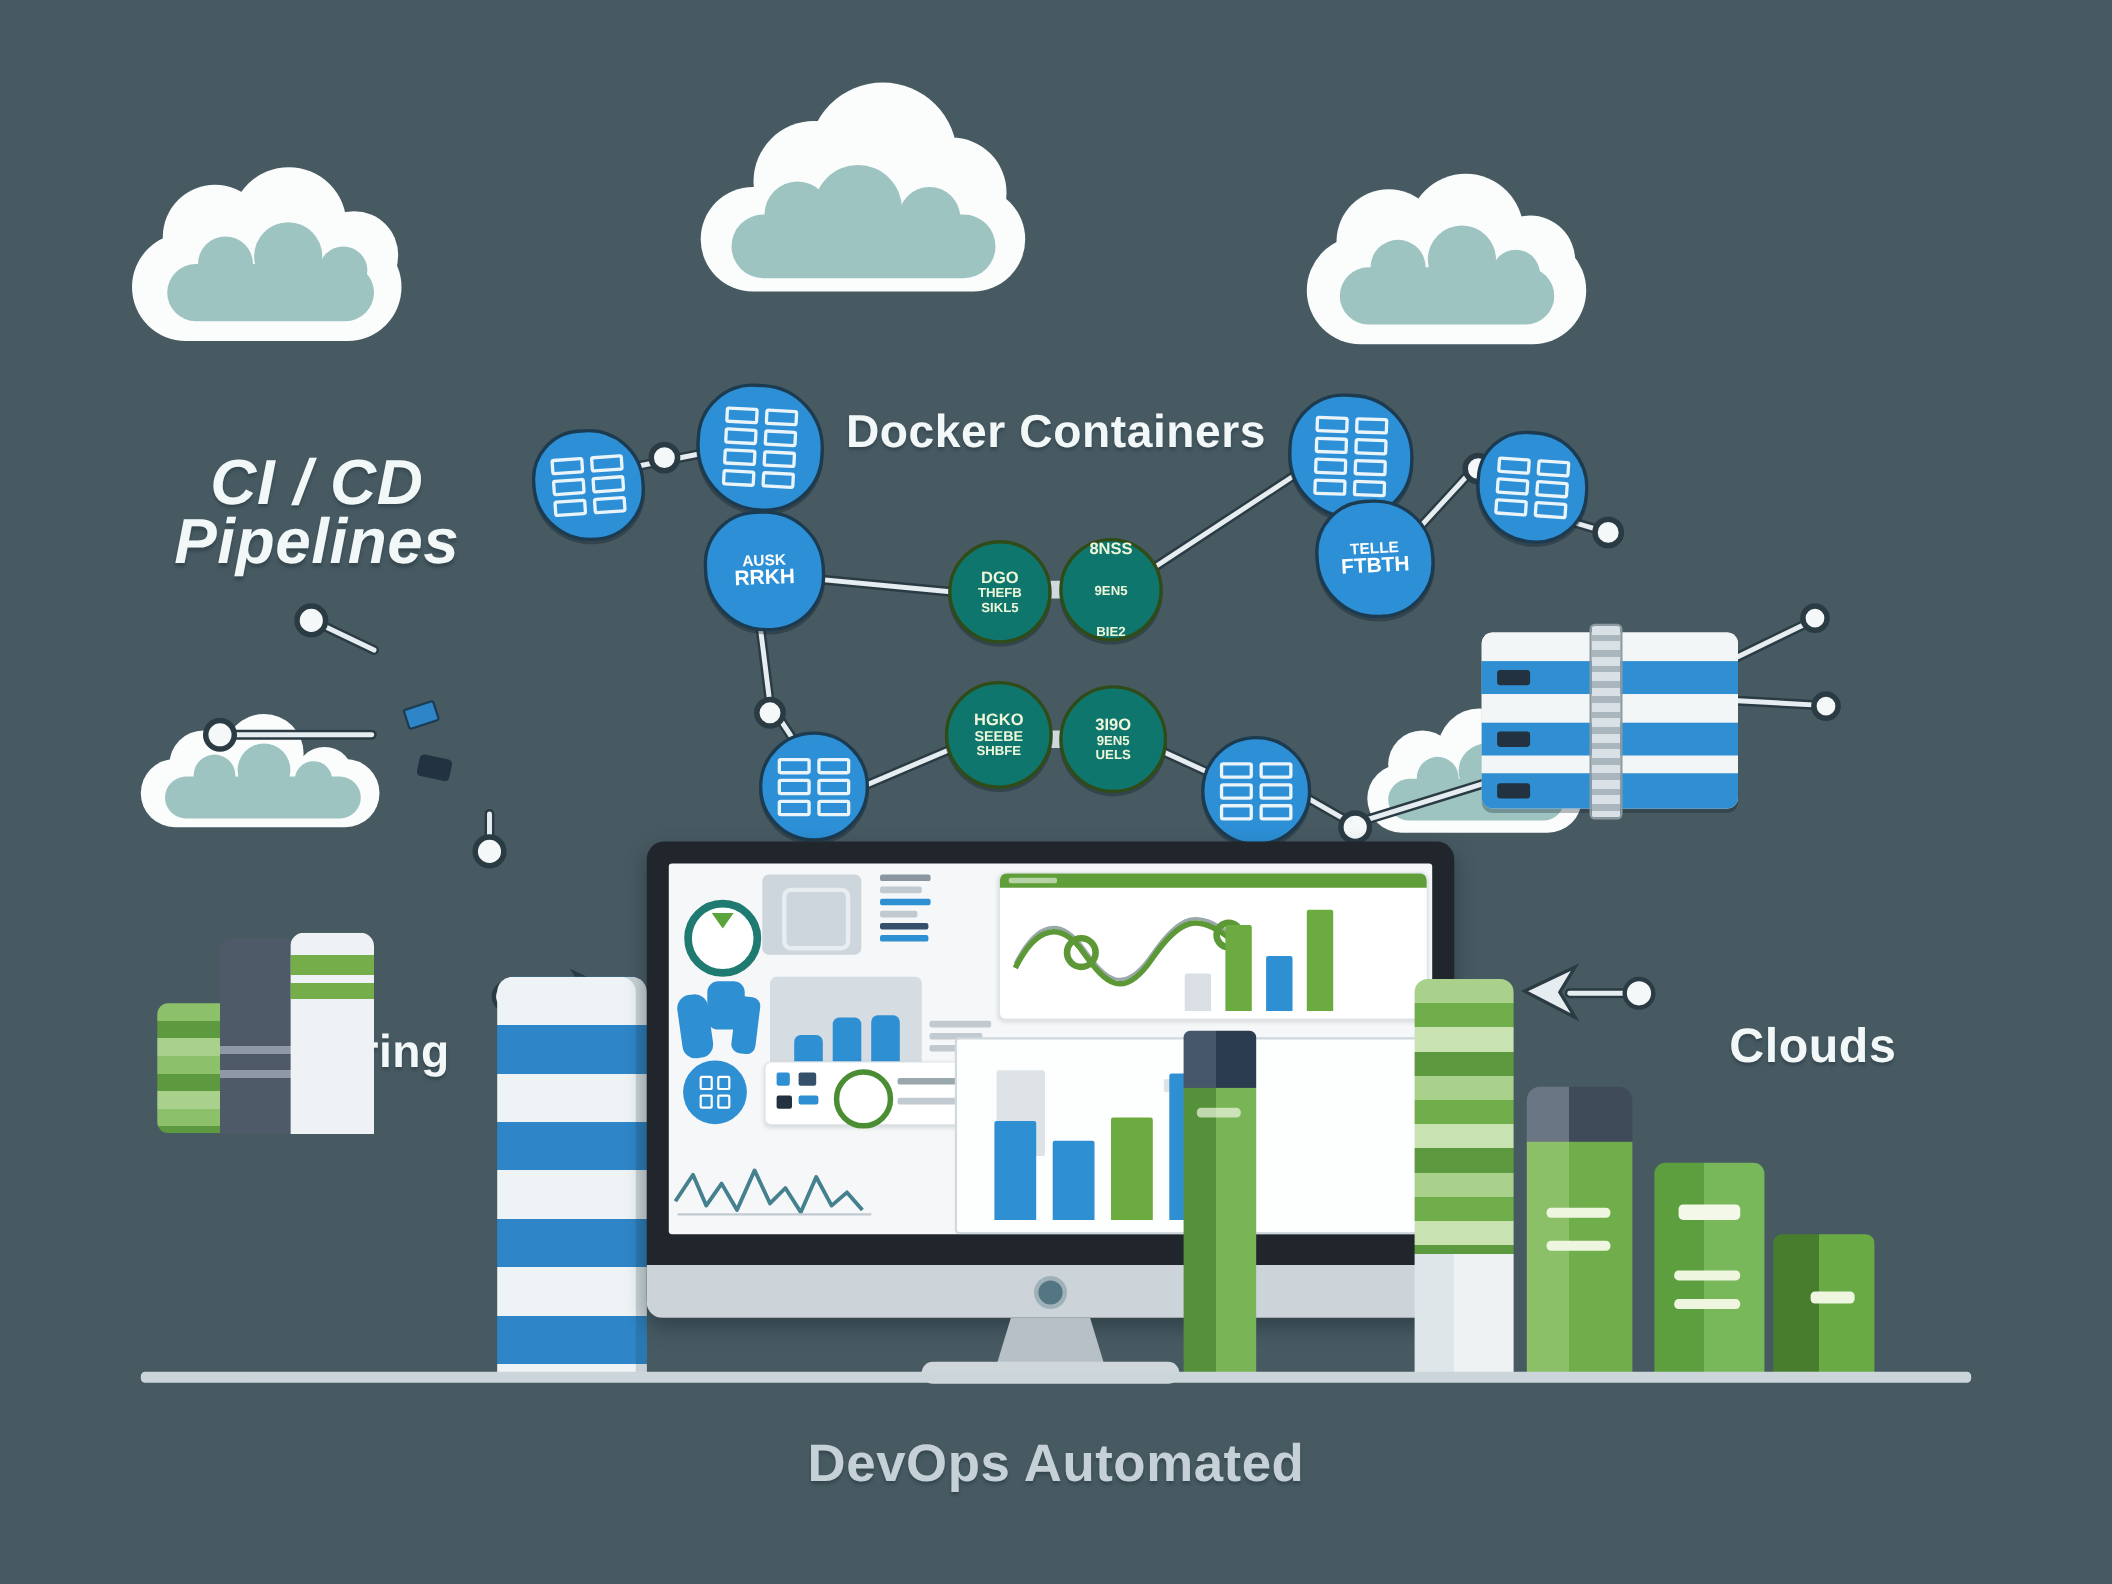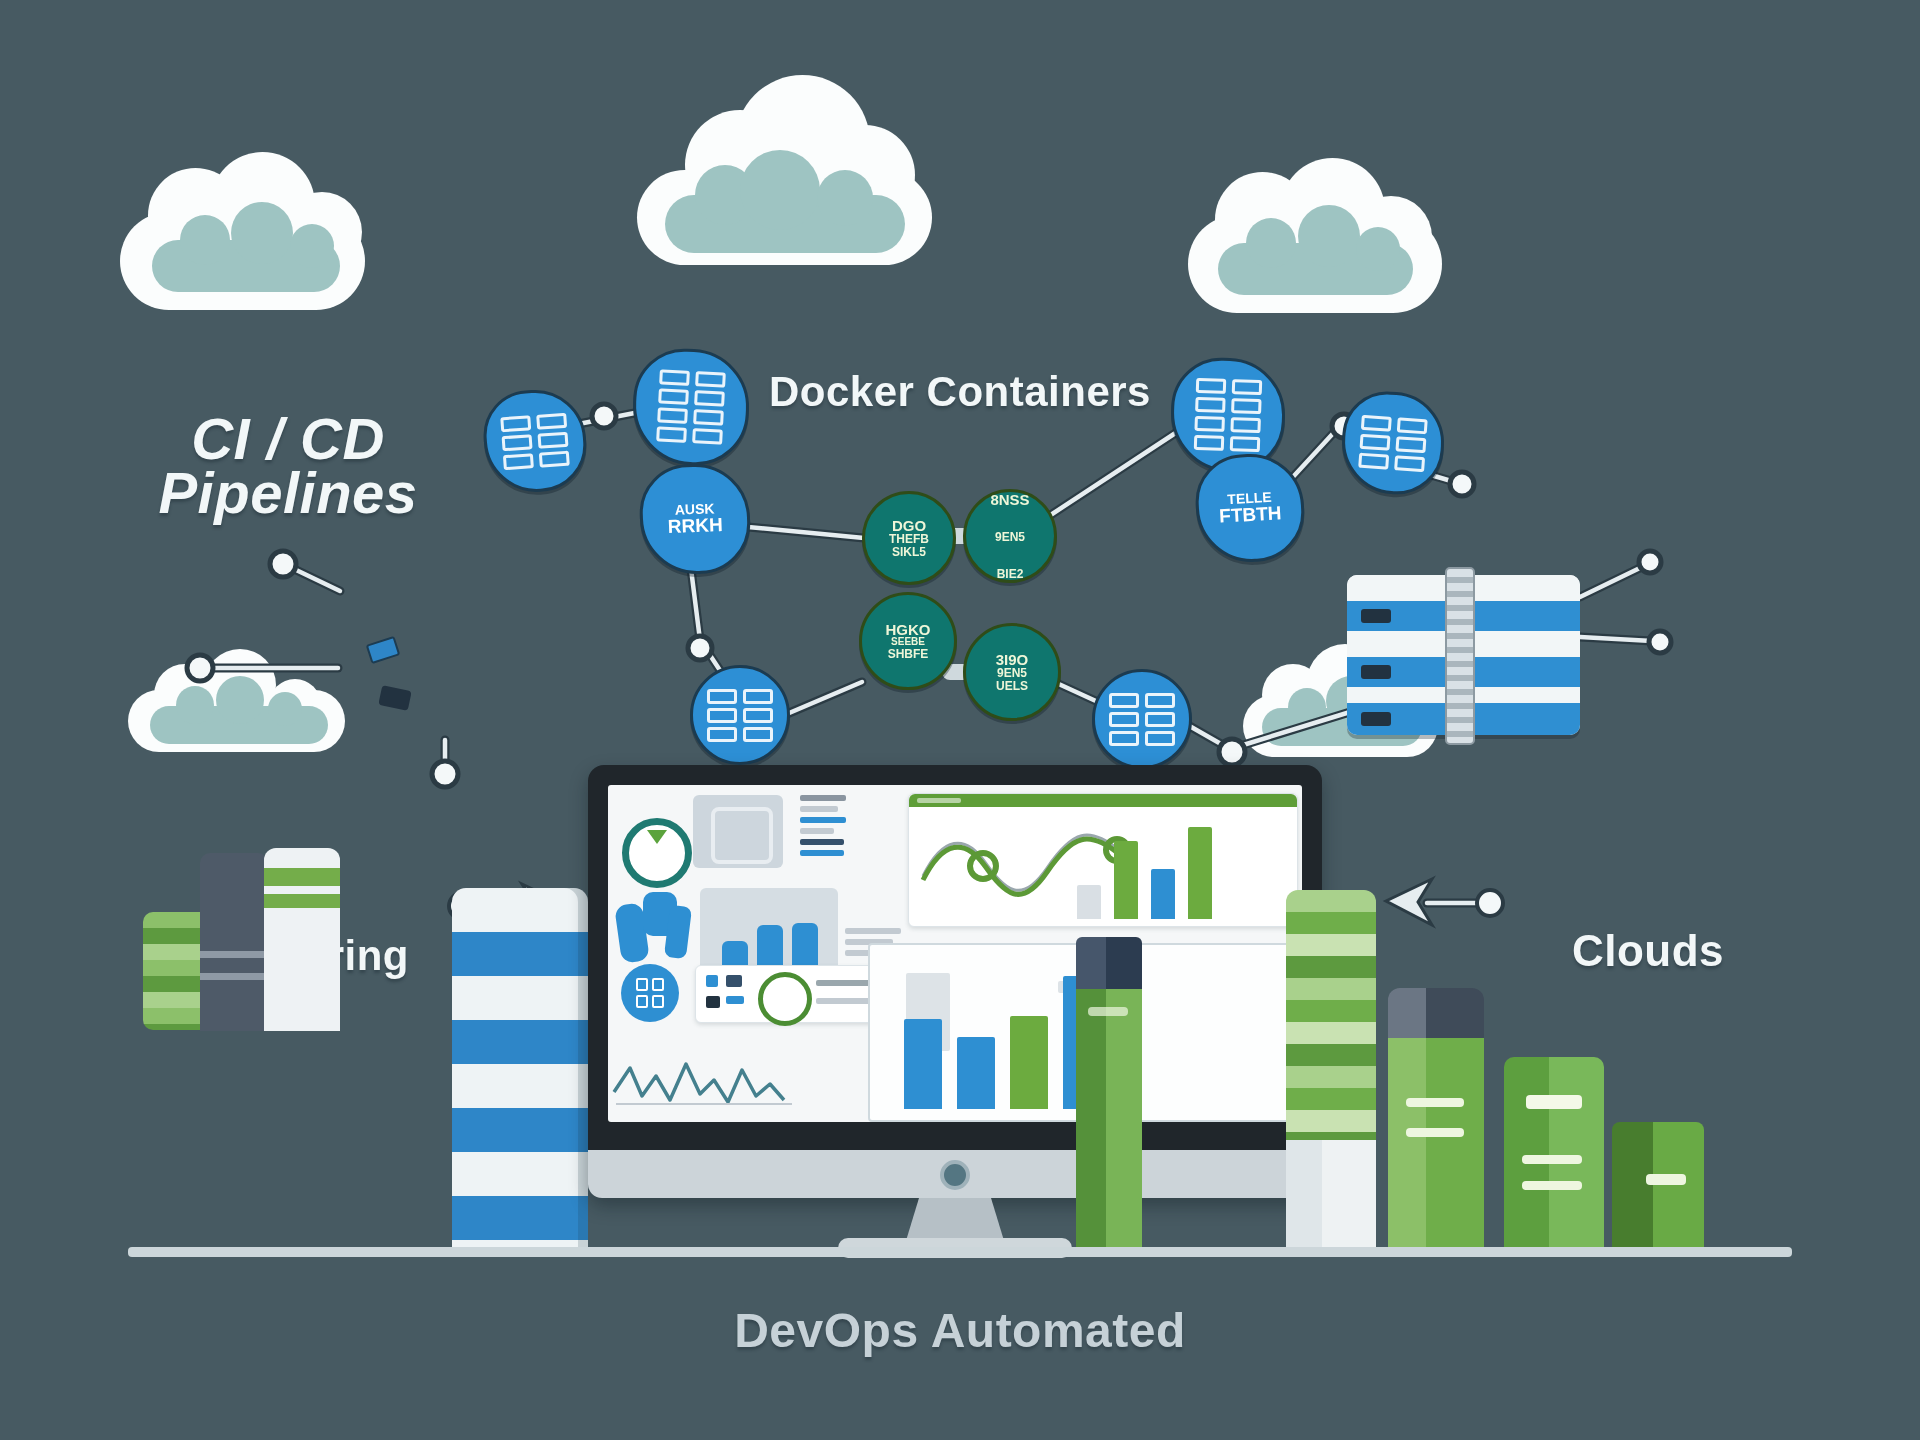--- a/index.html
+++ b/index.html
@@ -268,23 +268,23 @@
   <div class="node green" style="left:862px;top:491px;width:88px;height:88px;">
     <span class="glyphline" style="font-size:15px;">DGO</span>
     <span class="glyphline" style="font-size:12px;">THEFB</span>
     <span class="glyphline" style="font-size:12px;">SIKL5</span>
   </div>
   <div class="node green" style="left:963px;top:489px;width:88px;height:88px;gap:24px;">
     <span class="glyphline" style="font-size:15px;">8NSS</span>
     <span class="glyphline" style="font-size:12px;">9EN5</span>
     <span class="glyphline" style="font-size:12px;">BIE2</span>
   </div>
-  <div class="node green" style="left:859px;top:592px;width:92px;height:92px;">
+  <div class="node green" style="left:859px;top:619px;width:92px;height:92px;">
     <span class="glyphline" style="font-size:15px;">HGKO</span>
-    <span class="glyphline" style="font-size:10px;">SEEBE</span>
+    <span class="glyphline" style="font-size:13px;">SEEBE</span>
     <span class="glyphline" style="font-size:12px;">SHBFE</span>
   </div>
   <div class="node green" style="left:963px;top:623px;width:92px;height:92px;">
     <span class="glyphline" style="font-size:15px;">3I9O</span>
     <span class="glyphline" style="font-size:12px;">9EN5</span>
     <span class="glyphline" style="font-size:12px;">UELS</span>
   </div>
 
   <div class="node blue" style="left:1092px;top:669px;width:94px;height:94px;border-radius:50%;">
     <span class="cicon">

